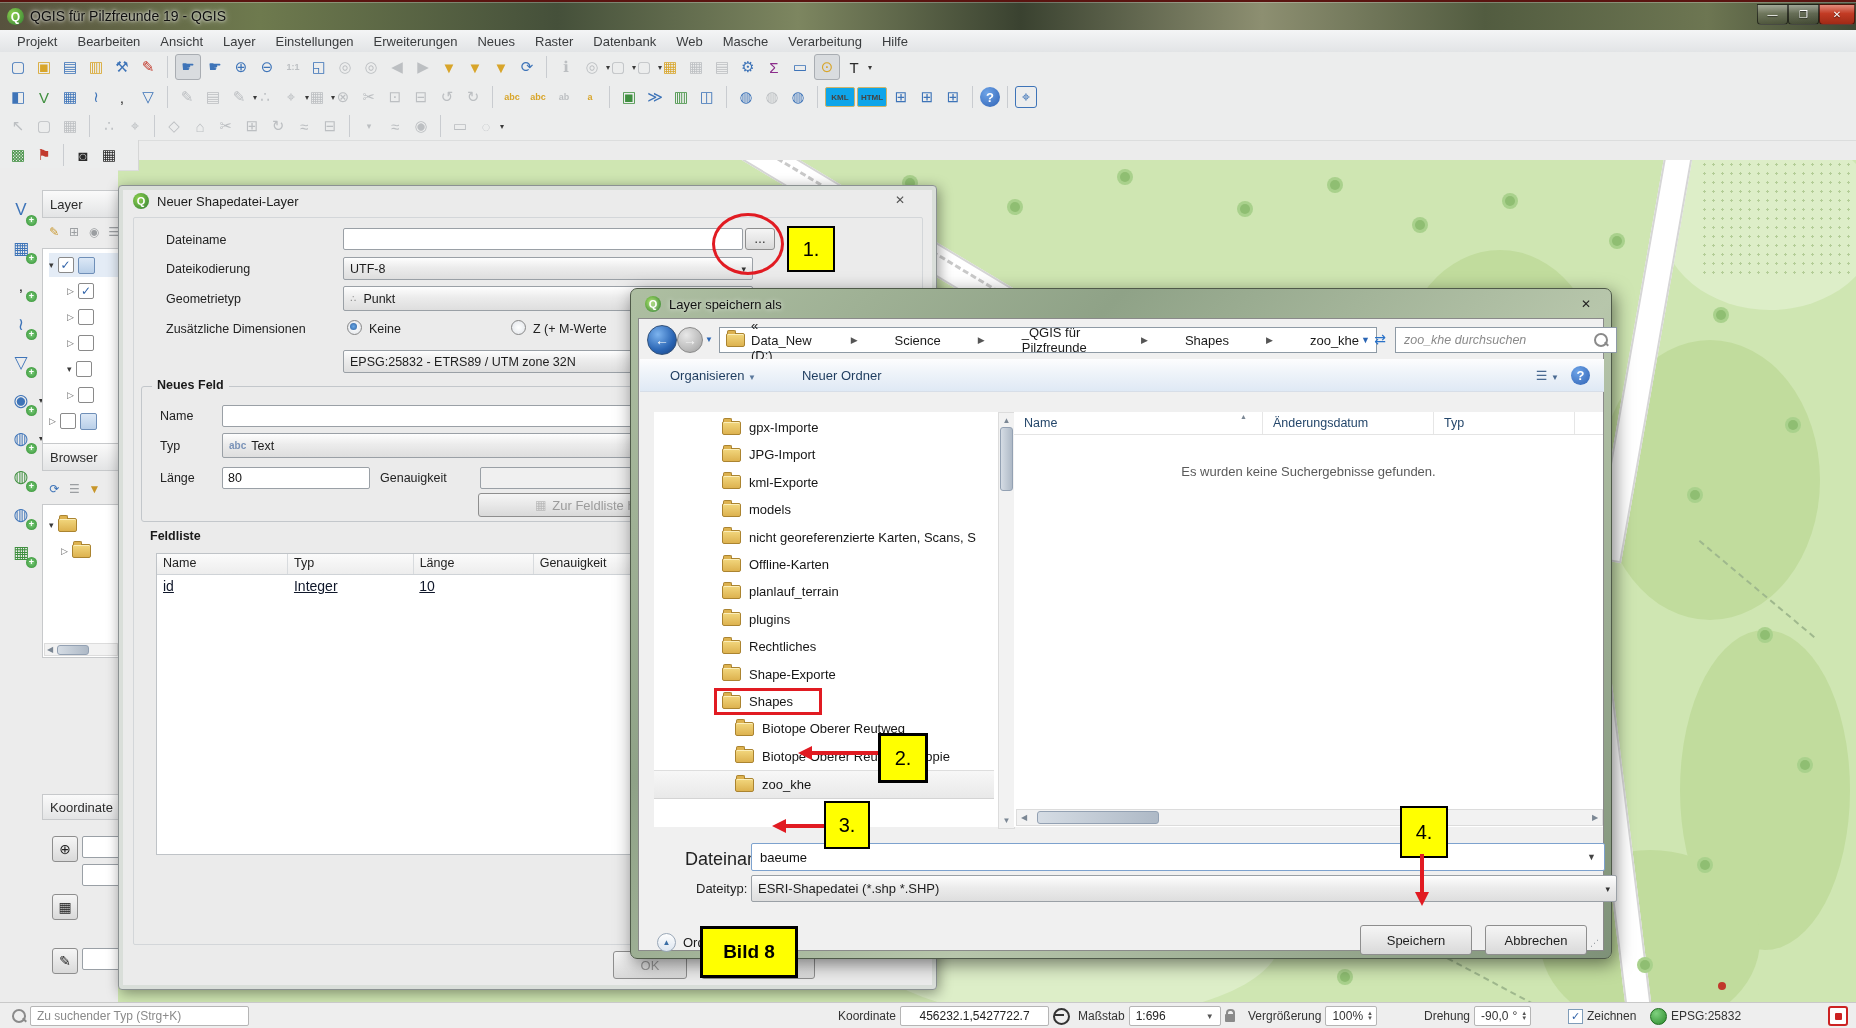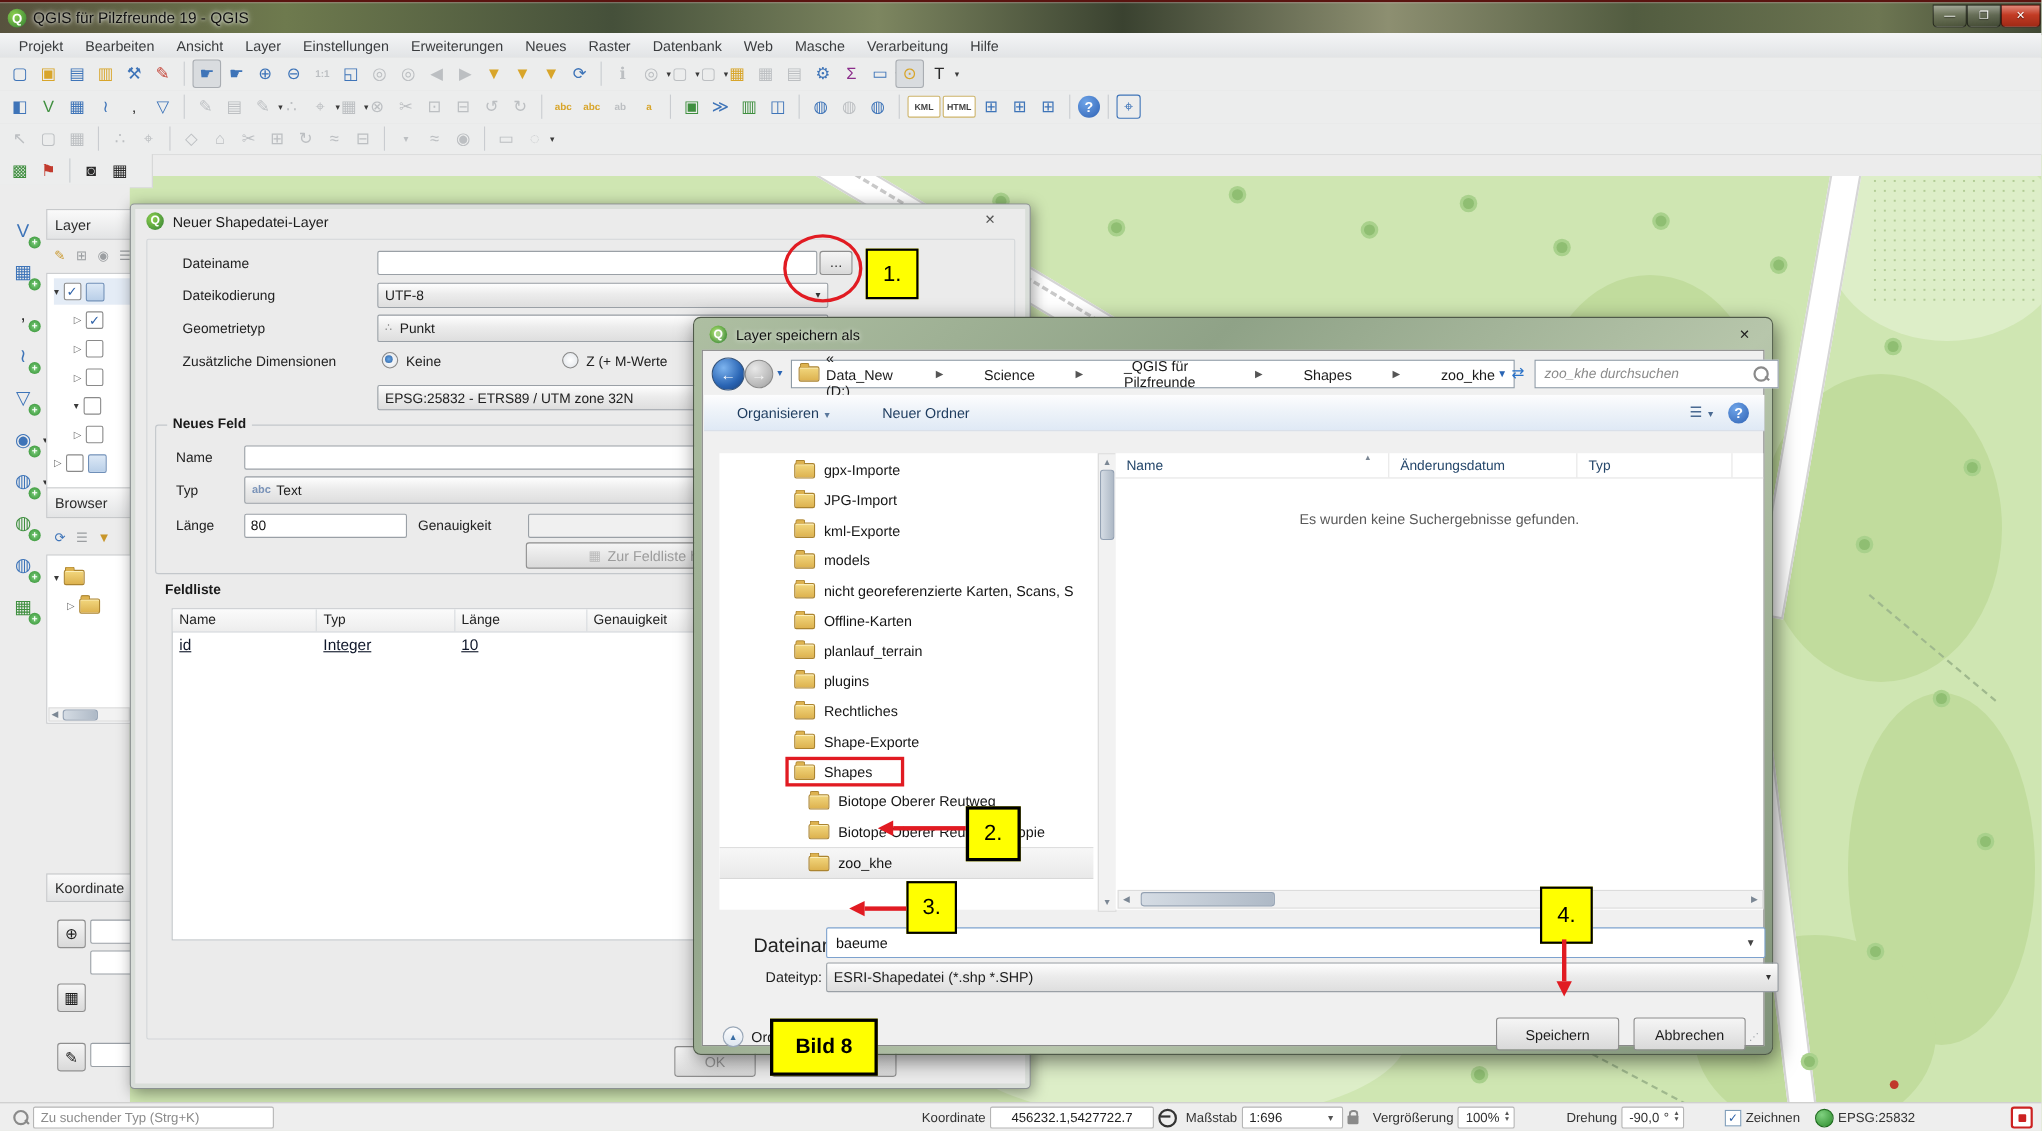--- a/index.html
+++ b/index.html
@@ -16,21 +16,21 @@
   #menubar{left:0;top:30px;width:1856px;height:22px;background:linear-gradient(#f4f5f6,#e2e4e6);border-bottom:1px solid #c7cacd;display:flex;align-items:center;gap:2px;padding-left:8px;}
   #menubar .mi{font-size:13px;color:#3a3c3e;padding:2px 9px;}
   .toolrow{left:0;width:1856px;background:#eceded;display:flex;align-items:center;gap:2px;padding-left:6px;border-bottom:1px solid #dcdddd;}
   #row1{top:52px;height:30px;} #row2{top:82px;height:30px;} #row3{top:112px;height:28px;}
   #row4{top:140px;height:30px;width:132px;border-right:1px solid #d5d6d6;}
   .tbtn{width:24px;height:24px;display:flex;align-items:center;justify-content:center;border-radius:3px;font-size:15px;color:#3e74b8;position:relative;flex:0 0 auto;}
   .tbtn.g{color:#bcbfc2;} .tbtn.y{color:#d8a52a;} .tbtn.b{color:#3e74b8;} .tbtn.gr{color:#3f8f3f;}
   .tbtn.r{color:#c23b2e;} .tbtn.p{color:#8b2d8b;} .tbtn.dark{color:#2b2b2b;}
   .tbtn.pressed{background:#d9dcdf;border:1px solid #a9adb2;}
   .tbtn.sm{font-size:9px;font-weight:bold;}
-  .tbtn.chip{font-size:8px;font-weight:bold;color:#444;background:#ffffff;border:1px solid #cdb46a;width:28px;height:18px;border-radius:2px;}
+  .tbtn.chip{font-size:8px;font-weight:bold;color:#444;background:#0ea5e9;border:1px solid #cdb46a;width:28px;height:18px;border-radius:2px;}
   .tbtn.helpbtn{background:radial-gradient(circle at 35% 30%,#6ea4e8,#2f62b4);color:#fff;border-radius:50%;font-weight:bold;font-size:13px;width:20px;height:20px;}
   .tbtn.boxed{border:1px solid #3e74b8;width:20px;height:20px;}
   .tbtn .ddm{position:absolute;right:-6px;top:8px;font-size:8px;color:#3a3a3a;}
   .tsep{width:1px;height:22px;background:#c9ccd0;margin:0 5px;flex:0 0 auto;}
   
   #leftcol{left:0;top:168px;width:118px;height:834px;background:#ececec;}
   .vbtn{left:7px;width:28px;height:28px;display:flex;align-items:center;justify-content:center;font-size:17px;color:#3e74b8;position:absolute;}
   .vbtn .plus{position:absolute;right:-2px;bottom:-2px;width:11px;height:11px;border-radius:50%;background:radial-gradient(#7ed07e,#2e8b2e);color:#fff;font-size:9px;line-height:11px;text-align:center;font-weight:bold;}
   .vbtn .ddm{position:absolute;right:-8px;top:10px;font-size:8px;color:#333;}
   .panel-title{background:linear-gradient(#fafafa,#e3e4e5);border:1px solid #c7c9cb;font-size:13px;color:#2c2c2c;display:flex;align-items:center;padding-left:7px;}

